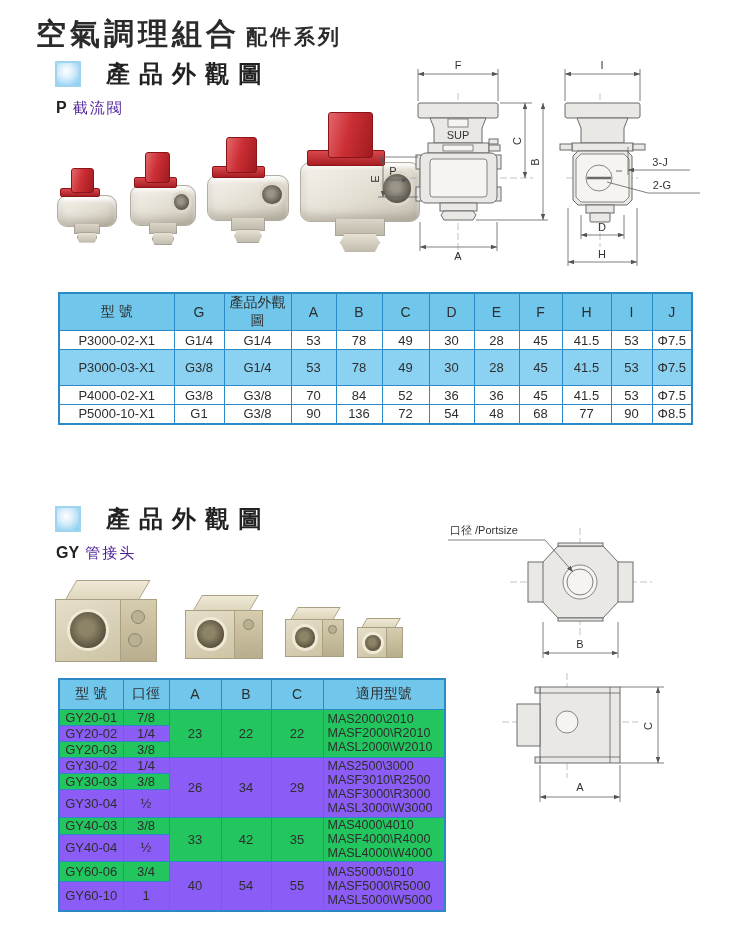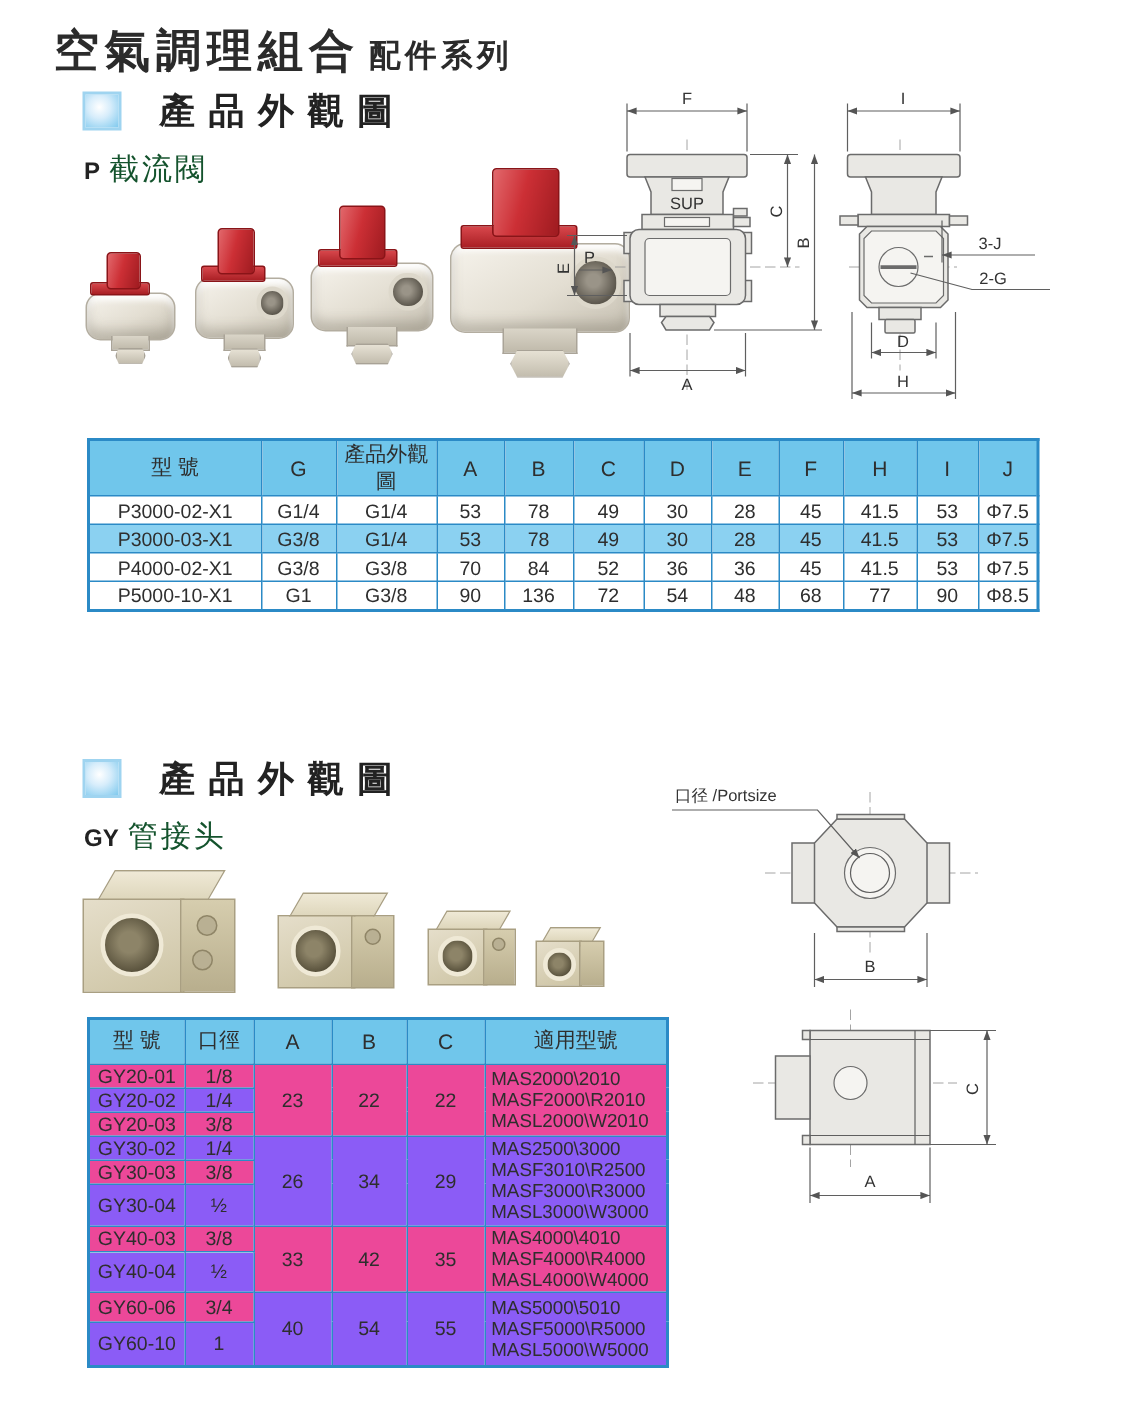--- a/index.html
+++ b/index.html
@@ -7,31 +7,31 @@
         font-family:"Liberation Sans",sans-serif;color:#222}
   .abs{position:absolute}
 
   
   .title-main{font-size:30px;font-weight:bold;letter-spacing:4px;color:#2b2b2b}
   .title-sub{font-size:21px;font-weight:bold;letter-spacing:3px;color:#2b2b2b;margin-left:6px}
   .sec-icon{width:22px;height:22px;border:2px solid #9fd4f0;
             background:radial-gradient(circle at 42% 38%,#ffffff 0%,#d7edfb 40%,#7ec9ee 100%)}
   .sec-title{font-size:24px;font-weight:600;letter-spacing:9px;color:#222}
   .sub-code{font-size:16px;font-weight:bold;color:#222}
-  .sub-text{font-size:20px;color:#14532d;margin-left:6px;letter-spacing:2px}
+  .sub-text{font-size:15px;color:#4c1d95;margin-left:6px;letter-spacing:2px}
 
   
   table{border-collapse:collapse;table-layout:fixed}
   .spec td{border:1.5px solid #2b8ac6;text-align:center;font-size:13px;color:#2e2e2e;
            overflow:hidden;padding:0}
   .spec{border:2px solid #2b8ac6}
   .hd td{background:#70c6eb;font-size:14px}
   .rw td{background:#ffffff}
   .rb td{background:#8bd1f1}
-  td.cw{background:#ec4899}
+  td.cw{background:#22c55e}
   td.cb{background:#8b5cf6}
   td.ap{text-align:left;padding-left:4px;white-space:pre-line;line-height:1.12;font-size:12.5px}
 
   
   svg text{font-family:"Liberation Sans",sans-serif;font-size:11px;fill:#333}
   .sh{fill:#e9e8e4;stroke:#6b6b6b;stroke-width:1}
   .in{fill:#f5f4f1;stroke:#6b6b6b;stroke-width:.8}
   .dm{stroke:#5f5f5f;stroke-width:.8;fill:none}
   .cl{stroke:#9a9a9a;stroke-width:.6;stroke-dasharray:7 3;fill:none}
 
@@ -229,21 +229,21 @@
           <td>53</td>
           <td>78</td>
           <td>49</td>
           <td>30</td>
           <td>28</td>
           <td>45</td>
           <td>41.5</td>
           <td>53</td>
           <td>Φ7.5</td>
         </tr>
-    <tr class="rb" style="height:19px">
+    <tr class="rb" style="height:36px">
           <td>P3000-03-X1</td>
           <td>G3/8</td>
           <td>G1/4</td>
           <td>53</td>
           <td>78</td>
           <td>49</td>
           <td>30</td>
           <td>28</td>
           <td>45</td>
           <td>41.5</td>
@@ -372,21 +372,21 @@
         <tr class="hd" style="height:30px">
       <td>型 號</td>
           <td>口徑</td>
           <td>A</td>
           <td>B</td>
           <td>C</td>
           <td>適用型號</td>
     </tr>
     <tr style="height:16px">
       <td class="cw">GY20-01</td>
-          <td class="cw">1/8</td>
+          <td class="cw">7/8</td>
       <td class="cw" rowspan="3">23</td>
           <td class="cw" rowspan="3">22</td>
           <td class="cw" rowspan="3">22</td>
       <td class="cw ap" rowspan="3">MAS2000\2010
 MASF2000\R2010
 MASL2000\W2010</td>
     </tr>
     <tr style="height:15px">
           <td class="cb">GY20-02</td>
           <td class="cb">1/4</td>

